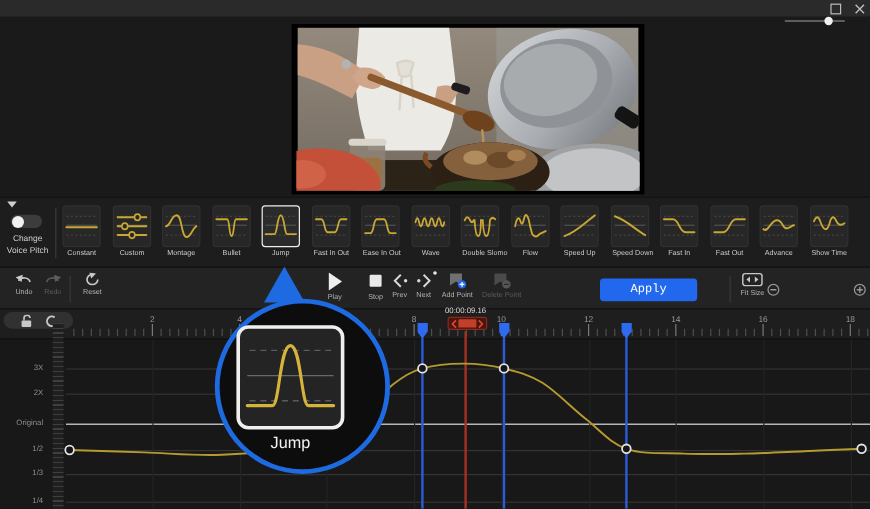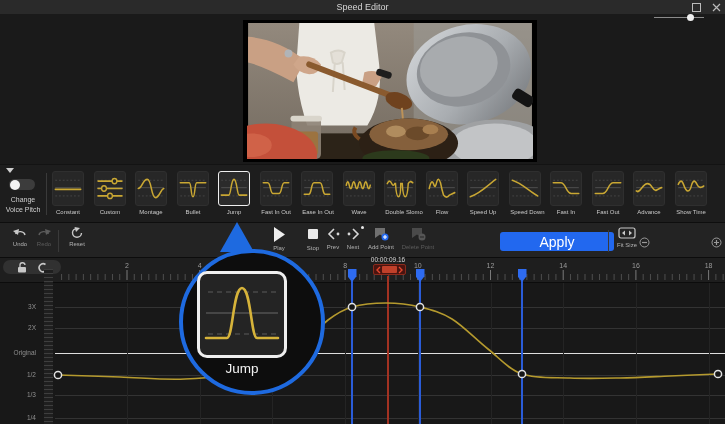--- a/index.html
+++ b/index.html
@@ -39,22 +39,22 @@
 
   
   .toolbar{position:absolute;left:0;top:222px;width:725px;height:36px;background:#232323;
            border-top:1px solid #0e0e0e;border-bottom:1px solid #0c0c0c;box-sizing:border-box;}
   .tbtn{position:absolute;top:4px;width:30px;text-align:center;cursor:pointer;}
   .tbtn svg{display:block;margin:0 auto;}
   .tlabel{display:block;margin-top:2px;font-size:6.5px;color:#b2b2b2;white-space:nowrap;
           transform:scale(.92);transform-origin:center;}
   .tbtn.disabled .tlabel{color:#5c5c5c;}
   .tdiv{position:absolute;top:7px;width:1px;height:22px;background:#3a3a3a;}
-  .apply{position:absolute;left:500px;top:9px;width:114px;height:19px;border:none;border-radius:3px;
-         background:var(--accent,#2268ef);color:#fff;font-size:14px;font-family:Liberation Sans, sans-serif;cursor:pointer;}
+  .apply{position:absolute;left:500px;top:9px;width:81px;height:19px;border:none;border-radius:3px;
+         background:var(--accent,#2268ef);color:#fff;font-size:10px;font-family:Liberation Mono, monospace;cursor:pointer;}
   .zoomctl{position:absolute;top:11px;}
   .ztrack{position:absolute;left:654px;top:17px;width:50px;height:1px;background:#8a8a8a;}
   .zknob{position:absolute;left:687px;top:14px;width:7px;height:7px;border-radius:50%;background:#f0f0f0;cursor:pointer;}
 
   
   .rulerrow{position:absolute;left:0;top:258px;width:725px;height:25px;background:#1e1e1e;
             border-bottom:1px solid #0c0c0c;box-sizing:border-box;}
   .lockpill{position:absolute;left:3px;top:2px;width:58px;height:14px;border-radius:7px;background:#313131;
             display:flex;align-items:center;justify-content:center;gap:10px;}
   .ph-time{position:absolute;left:356px;top:-2px;width:66px;text-align:center;font-size:6.5px;color:#d8d8d8;z-index:8;}
@@ -87,21 +87,20 @@
             border:3px solid #efefef;border-radius:10px;box-sizing:border-box;z-index:22;}
   .mag-label{position:absolute;left:187px;top:361px;width:110px;text-align:center;font-size:13.5px;
              color:#f2f2f2;z-index:22;}
 </style>
 </head>
 <body>
 
 <div class="app">
 
   <div class="titlebar">
-    <span class="title">Speed Editor</span>
     <div class="winbtns">
       <div class="winbtn">
         <div class="maxbox"></div>
       </div>
       <div class="winbtn">
         <svg width="9" height="9">
           <path d="M1,1 L8,8 M8,1 L1,8" stroke="#bbb" stroke-width="1.2"></path>
           </svg>
       </div>
     </div>

